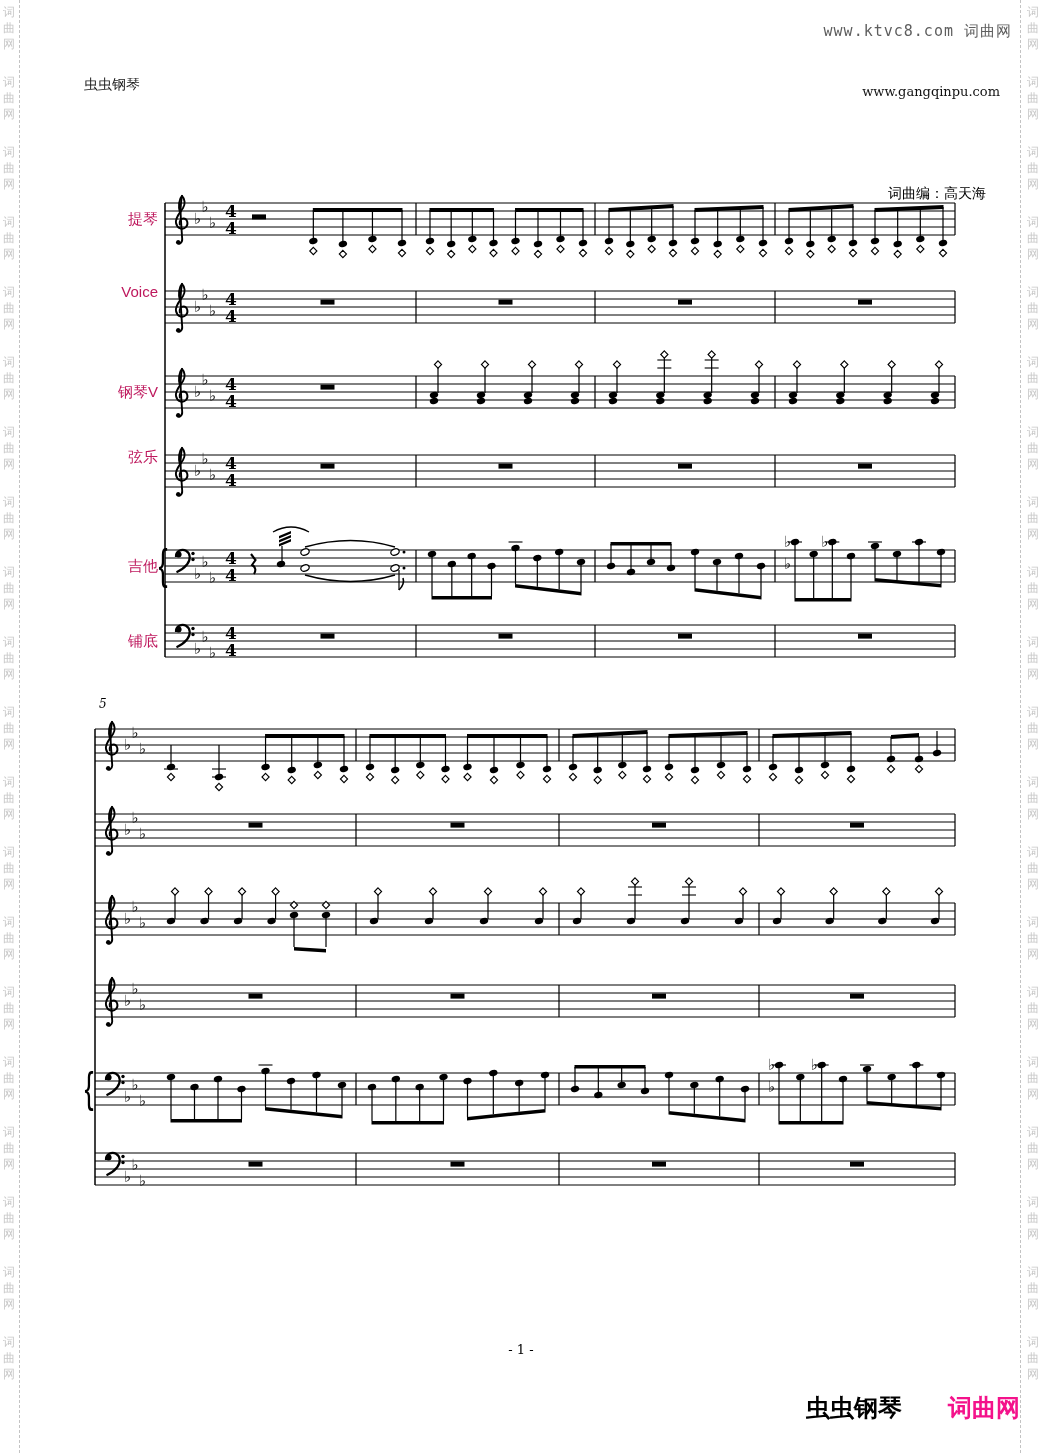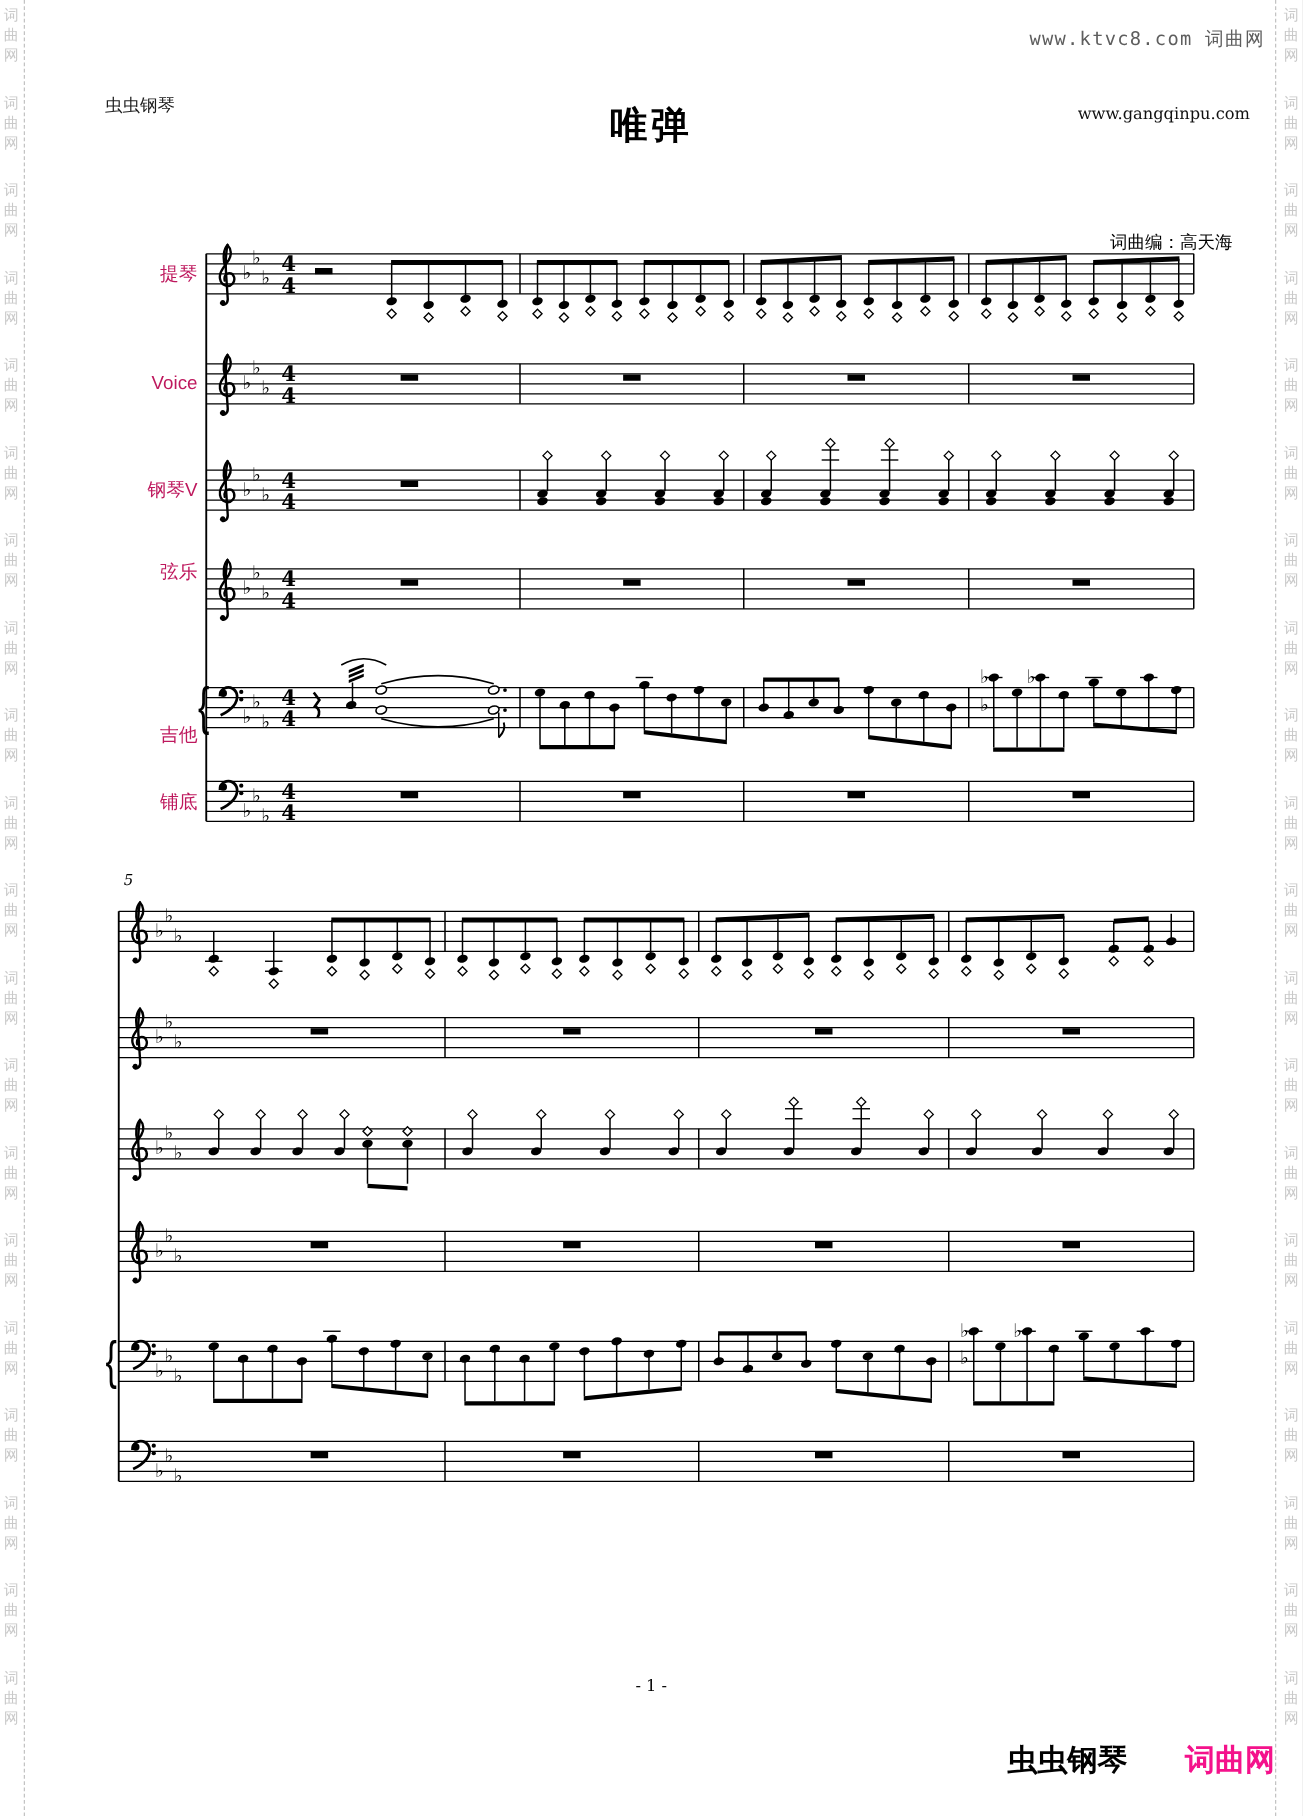--- a/index.html
+++ b/index.html
@@ -235,31 +235,30 @@
       </div>
       <div class="wm-group">
         <span class="wm-char" style="color: rgb(201, 201, 201);">词</span>
         <span class="wm-char" style="color: rgb(201, 201, 201);">曲</span>
         <span class="wm-char" style="color: rgb(201, 201, 201);">网</span>
       </div>
     </div>
 
   <div class="abs site-top-right">www.ktvc8.com 词曲网</div>
   <div class="abs site-left">虫虫钢琴</div>
-  <div class="abs page-title">唯弹</div>
   <div class="abs site-right">www.gangqinpu.com</div>
   <div class="abs credit">词曲编：高天海</div>
 
   <div class="abs measure-num">5</div>
 
   <div class="instr-label" style="top:210px">提琴</div>
-  <div class="instr-label" style="top:298px">Voice</div>
+  <div class="instr-label" style="top:283px">Voice</div>
   <div class="instr-label" style="top:383px">钢琴V</div>
   <div class="instr-label" style="top:448px">弦乐</div>
-  <div class="instr-label" style="top:579px">吉他</div>
+  <div class="instr-label" style="top:557px">吉他</div>
   <div class="instr-label" style="top:632px">铺底</div>
 
   <div class="brace" style="left:156px;top:544px">{</div>
   <div class="brace" style="left:82px;top:1067px">{</div>
 
   <svg id="score" width="1042" height="1453" viewBox="0 0 1042 1453">
       <line x1="165" y1="203" x2="165" y2="657" stroke="#000" stroke-width="1.5"></line>
       <line x1="165" y1="203" x2="955" y2="203" stroke="#000" stroke-width="1"></line>
       <line x1="165" y1="211" x2="955" y2="211" stroke="#000" stroke-width="1"></line>
       <line x1="165" y1="219" x2="955" y2="219" stroke="#000" stroke-width="1"></line>

